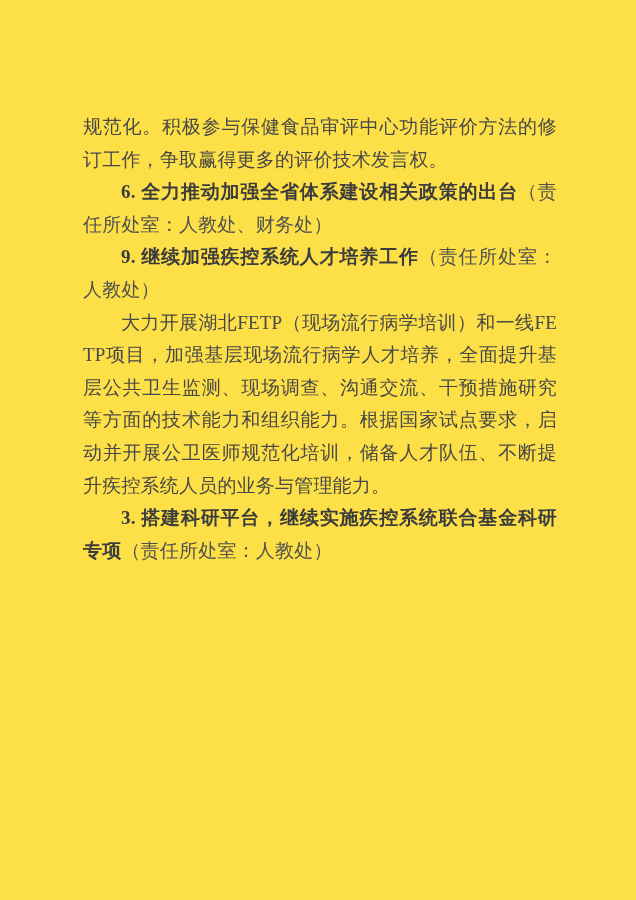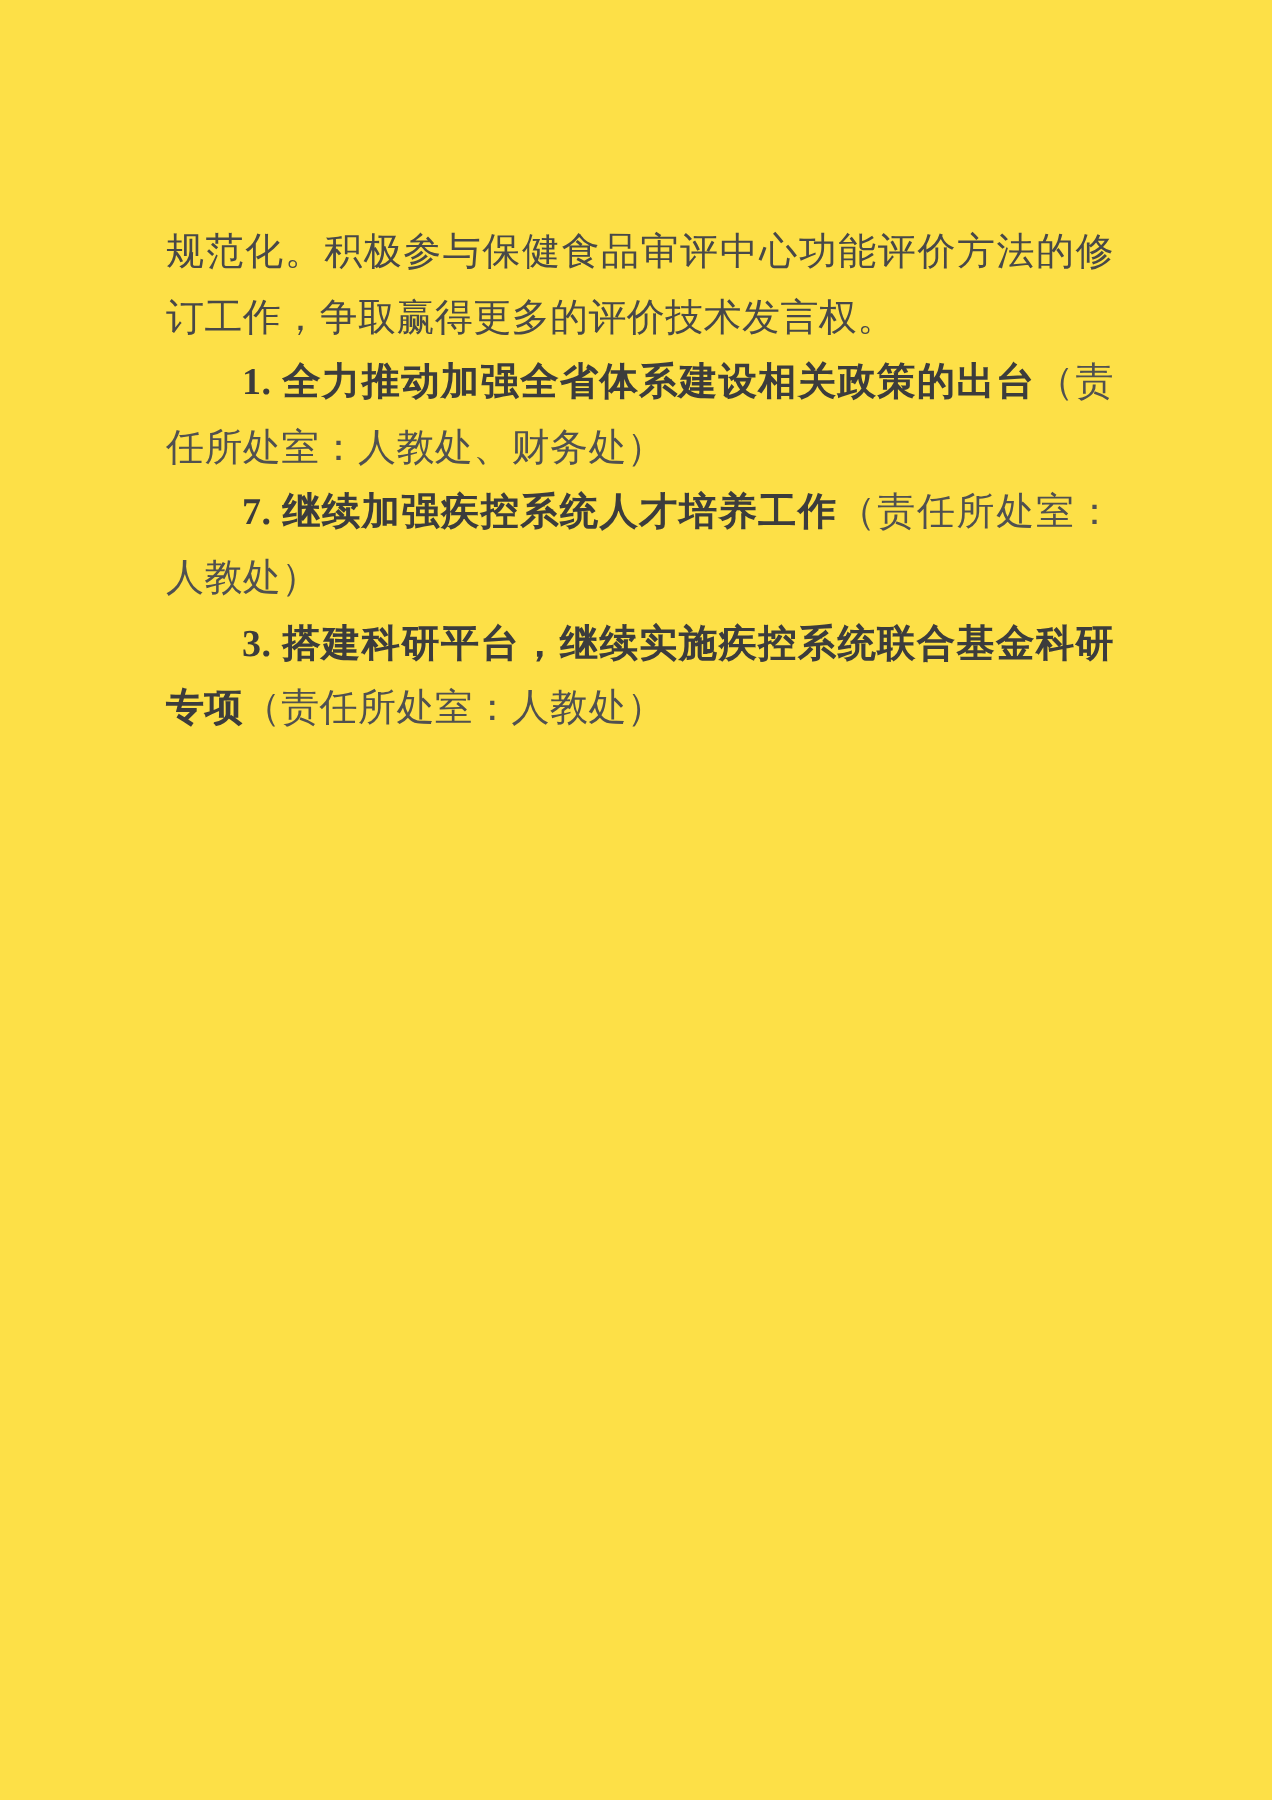--- a/index.html
+++ b/index.html
@@ -54,22 +54,23 @@
 </style>
 </head>
 <body>
 
 <div class="page">
   <div class="text-block">
 
     <p class="para no-indent">规范化。积极参与保健食品审评中心功能评价方法的修订工作，争取赢得更多的评价技术发言权。</p>
 
 
-    <p class="para"><span class="heading-bold">1. 全力推动加强全省体系建设相关政策的出台</span><span class="note">（责任所处室：人教处、财务处）</span></p>
+    <p class="para"><span class="heading-bold">6. 全力推动加强全省体系建设相关政策的出台</span><span class="note">（责任所处室：人教处、财务处）</span></p>
 
 
-    <p class="para"><span class="heading-bold">7. 继续加强疾控系统人才培养工作</span><span class="note">（责任所处室：人教处）</span></p>
+    <p class="para"><span class="heading-bold">9. 继续加强疾控系统人才培养工作</span><span class="note">（责任所处室：人教处）</span></p>
 
+    <p class="para">大力开展湖北FETP（现场流行病学培训）和一线FETP项目，加强基层现场流行病学人才培养，全面提升基层公共卫生监测、现场调查、沟通交流、干预措施研究等方面的技术能力和组织能力。根据国家试点要求，启动并开展公卫医师规范化培训，储备人才队伍、不断提升疾控系统人员的业务与管理能力。</p>
 
     <p class="para"><span class="heading-bold">3. 搭建科研平台，继续实施疾控系统联合基金科研专项</span><span class="note">（责任所处室：人教处）</span></p>
 
   </div>
 </div>
 
 </body></html>

